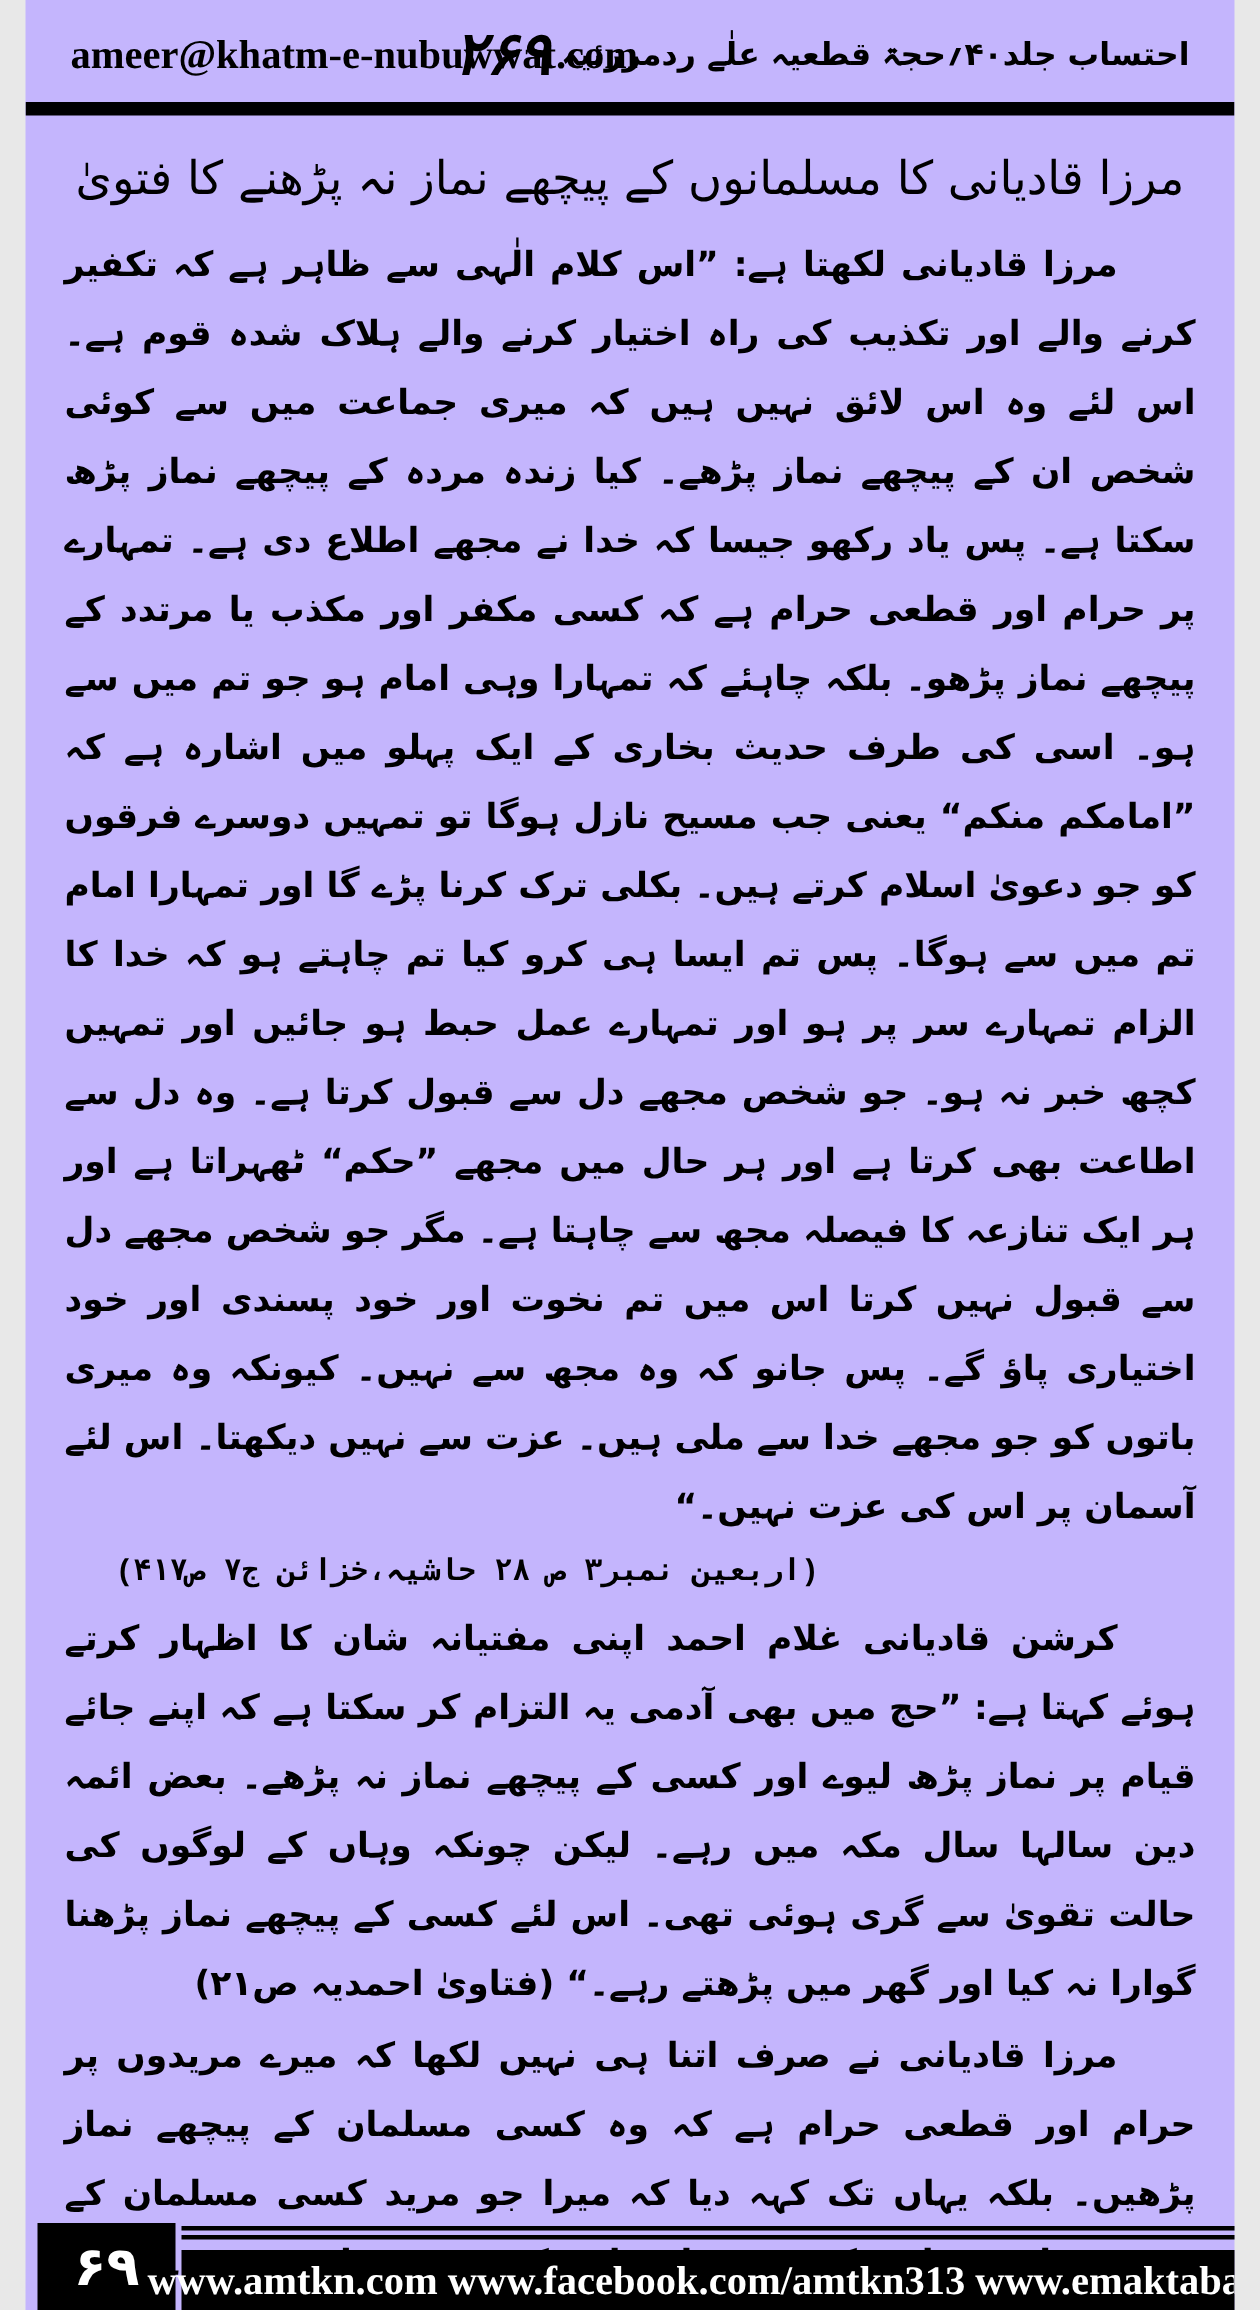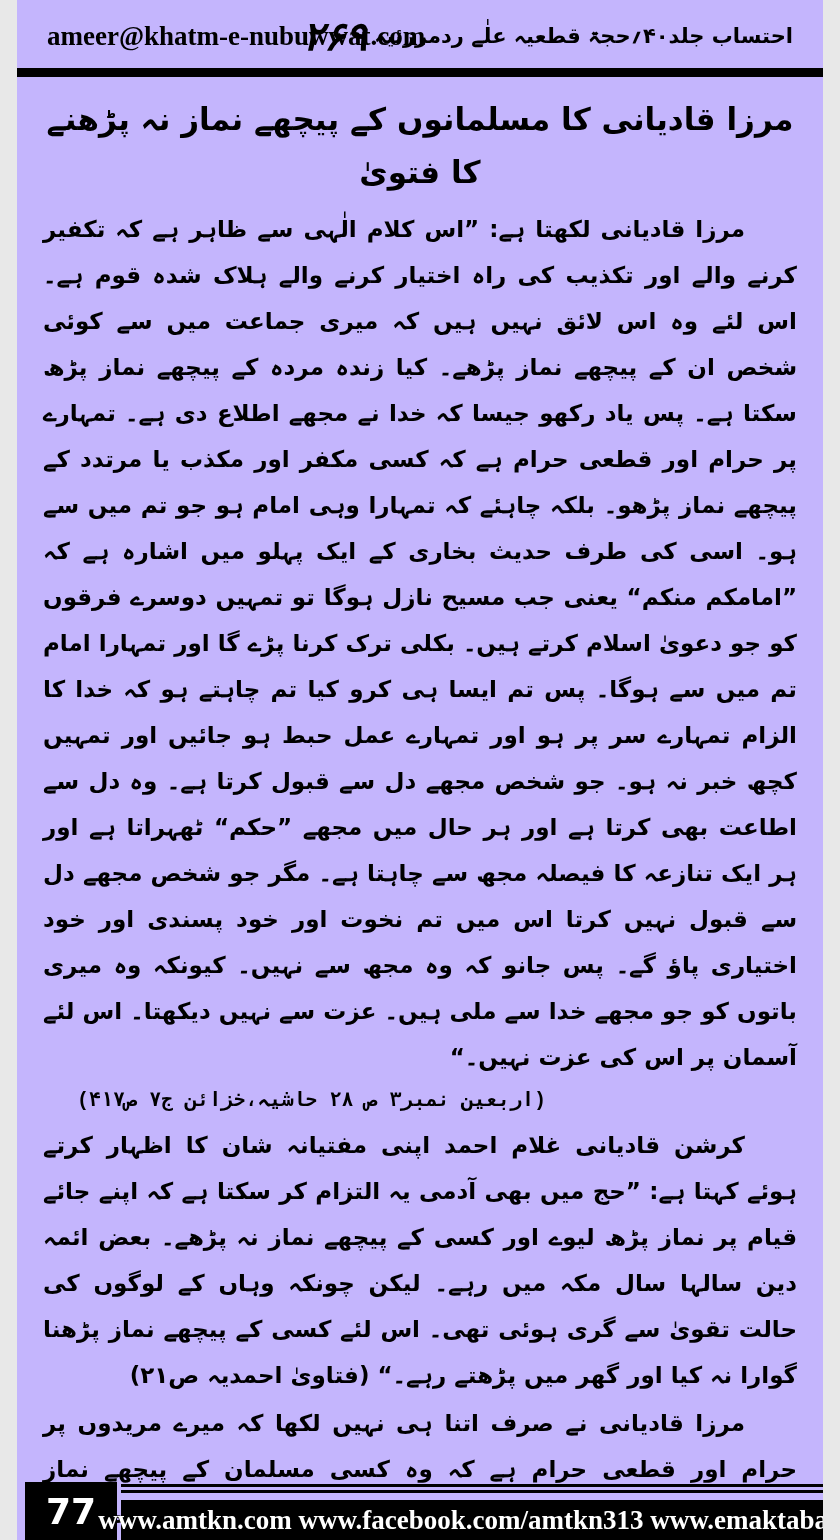--- a/index.html
+++ b/index.html
@@ -25,21 +25,21 @@
     margin-left:-130px;
     font-style:italic;
   }
   .book-title{
     direction:rtl;font-size:21px;font-weight:bold;white-space:nowrap;
   }
   .rule{height:9px;background:#000;margin-top:8px;}
   
   .content{direction:rtl;padding:6px 26px 0 26px;}
   .title{
-    text-align:center;font-size:31px;font-weight:bold;
+    text-align:center;font-size:31px;font-weight:normal;
     line-height:1.7;margin:10px 0 8px 0;
   }
   .para{
     font-size:23px;font-weight:bold;line-height:2.0;
     text-align:justify;text-indent:52px;margin:0 0 2px 0;
   }
   .inline-ref{font-size:23px;white-space:nowrap;}
   .refline{
     direction:rtl;text-align:left;font-size:20px;font-weight:bold;
     padding-left:34px;line-height:1.9;margin-bottom:2px;font-family:Liberation Mono, monospace;
@@ -80,21 +80,21 @@
     <p class="para">مرزا قادیانی لکھتا ہے: ”اس کلام الٰہی سے ظاہر ہے کہ تکفیر کرنے والے اور تکذیب کی راہ اختیار کرنے والے ہلاک شدہ قوم ہے۔ اس لئے وہ اس لائق نہیں ہیں کہ میری جماعت میں سے کوئی شخص ان کے پیچھے نماز پڑھے۔ کیا زندہ مردہ کے پیچھے نماز پڑھ سکتا ہے۔ پس یاد رکھو جیسا کہ خدا نے مجھے اطلاع دی ہے۔ تمہارے پر حرام اور قطعی حرام ہے کہ کسی مکفر اور مکذب یا مرتدد کے پیچھے نماز پڑھو۔ بلکہ چاہئے کہ تمہارا وہی امام ہو جو تم میں سے ہو۔ اسی کی طرف حدیث بخاری کے ایک پہلو میں اشارہ ہے کہ ”امامکم منکم“ یعنی جب مسیح نازل ہوگا تو تمہیں دوسرے فرقوں کو جو دعویٰ اسلام کرتے ہیں۔ بکلی ترک کرنا پڑے گا اور تمہارا امام تم میں سے ہوگا۔ پس تم ایسا ہی کرو کیا تم چاہتے ہو کہ خدا کا الزام تمہارے سر پر ہو اور تمہارے عمل حبط ہو جائیں اور تمہیں کچھ خبر نہ ہو۔ جو شخص مجھے دل سے قبول کرتا ہے۔ وہ دل سے اطاعت بھی کرتا ہے اور ہر حال میں مجھے ”حکم“ ٹھہراتا ہے اور ہر ایک تنازعہ کا فیصلہ مجھ سے چاہتا ہے۔ مگر جو شخص مجھے دل سے قبول نہیں کرتا اس میں تم نخوت اور خود پسندی اور خود اختیاری پاؤ گے۔ پس جانو کہ وہ مجھ سے نہیں۔ کیونکہ وہ میری باتوں کو جو مجھے خدا سے ملی ہیں۔ عزت سے نہیں دیکھتا۔ اس لئے آسمان پر اس کی عزت نہیں۔“</p>
     <div class="refline">(اربعین نمبر۳ ص ۲۸ حاشیہ،خزائن ج۷ ص۴۱۷)</div>
 
     <p class="para"><span>کرشن قادیانی غلام احمد اپنی مفتیانہ شان کا اظہار کرتے ہوئے کہتا ہے: ”حج میں بھی آدمی یہ التزام کر سکتا ہے کہ اپنے جائے قیام پر نماز پڑھ لیوے اور کسی کے پیچھے نماز نہ پڑھے۔ بعض ائمہ دین سالہا سال مکہ میں رہے۔ لیکن چونکہ وہاں کے لوگوں کی حالت تقویٰ سے گری ہوئی تھی۔ اس لئے کسی کے پیچھے نماز پڑھنا گوارا نہ کیا اور گھر میں پڑھتے رہے۔“</span> <span class="inline-ref">(فتاویٰ احمدیہ ص۲۱)</span></p>
 
     <p class="para">مرزا قادیانی نے صرف اتنا ہی نہیں لکھا کہ میرے مریدوں پر حرام اور قطعی حرام ہے کہ وہ کسی مسلمان کے پیچھے نماز پڑھیں۔ بلکہ یہاں تک کہہ دیا کہ میرا جو مرید کسی مسلمان کے پیچھے نماز پڑھتا ہے کوئی مرزائی اس کے پیچھے نماز نہ پڑھے۔ جیسا کہ ایک شخص کے سوال پر مرزا قادیانی نے جواب دیا۔</p>
 
   </div>
 
   <div class="footer">
-    <div class="footer-num">77</div>
+    <div class="footer-num">۶۹</div>
     <div class="footer-lines">
       <div class="line"></div>
       <div class="line"></div>
     </div>
     <div class="footer-bar">www.amtkn.com www.facebook.com/amtkn313 www.emaktaba.info</div>
   </div>
 
 </div>
 
 </body></html>

